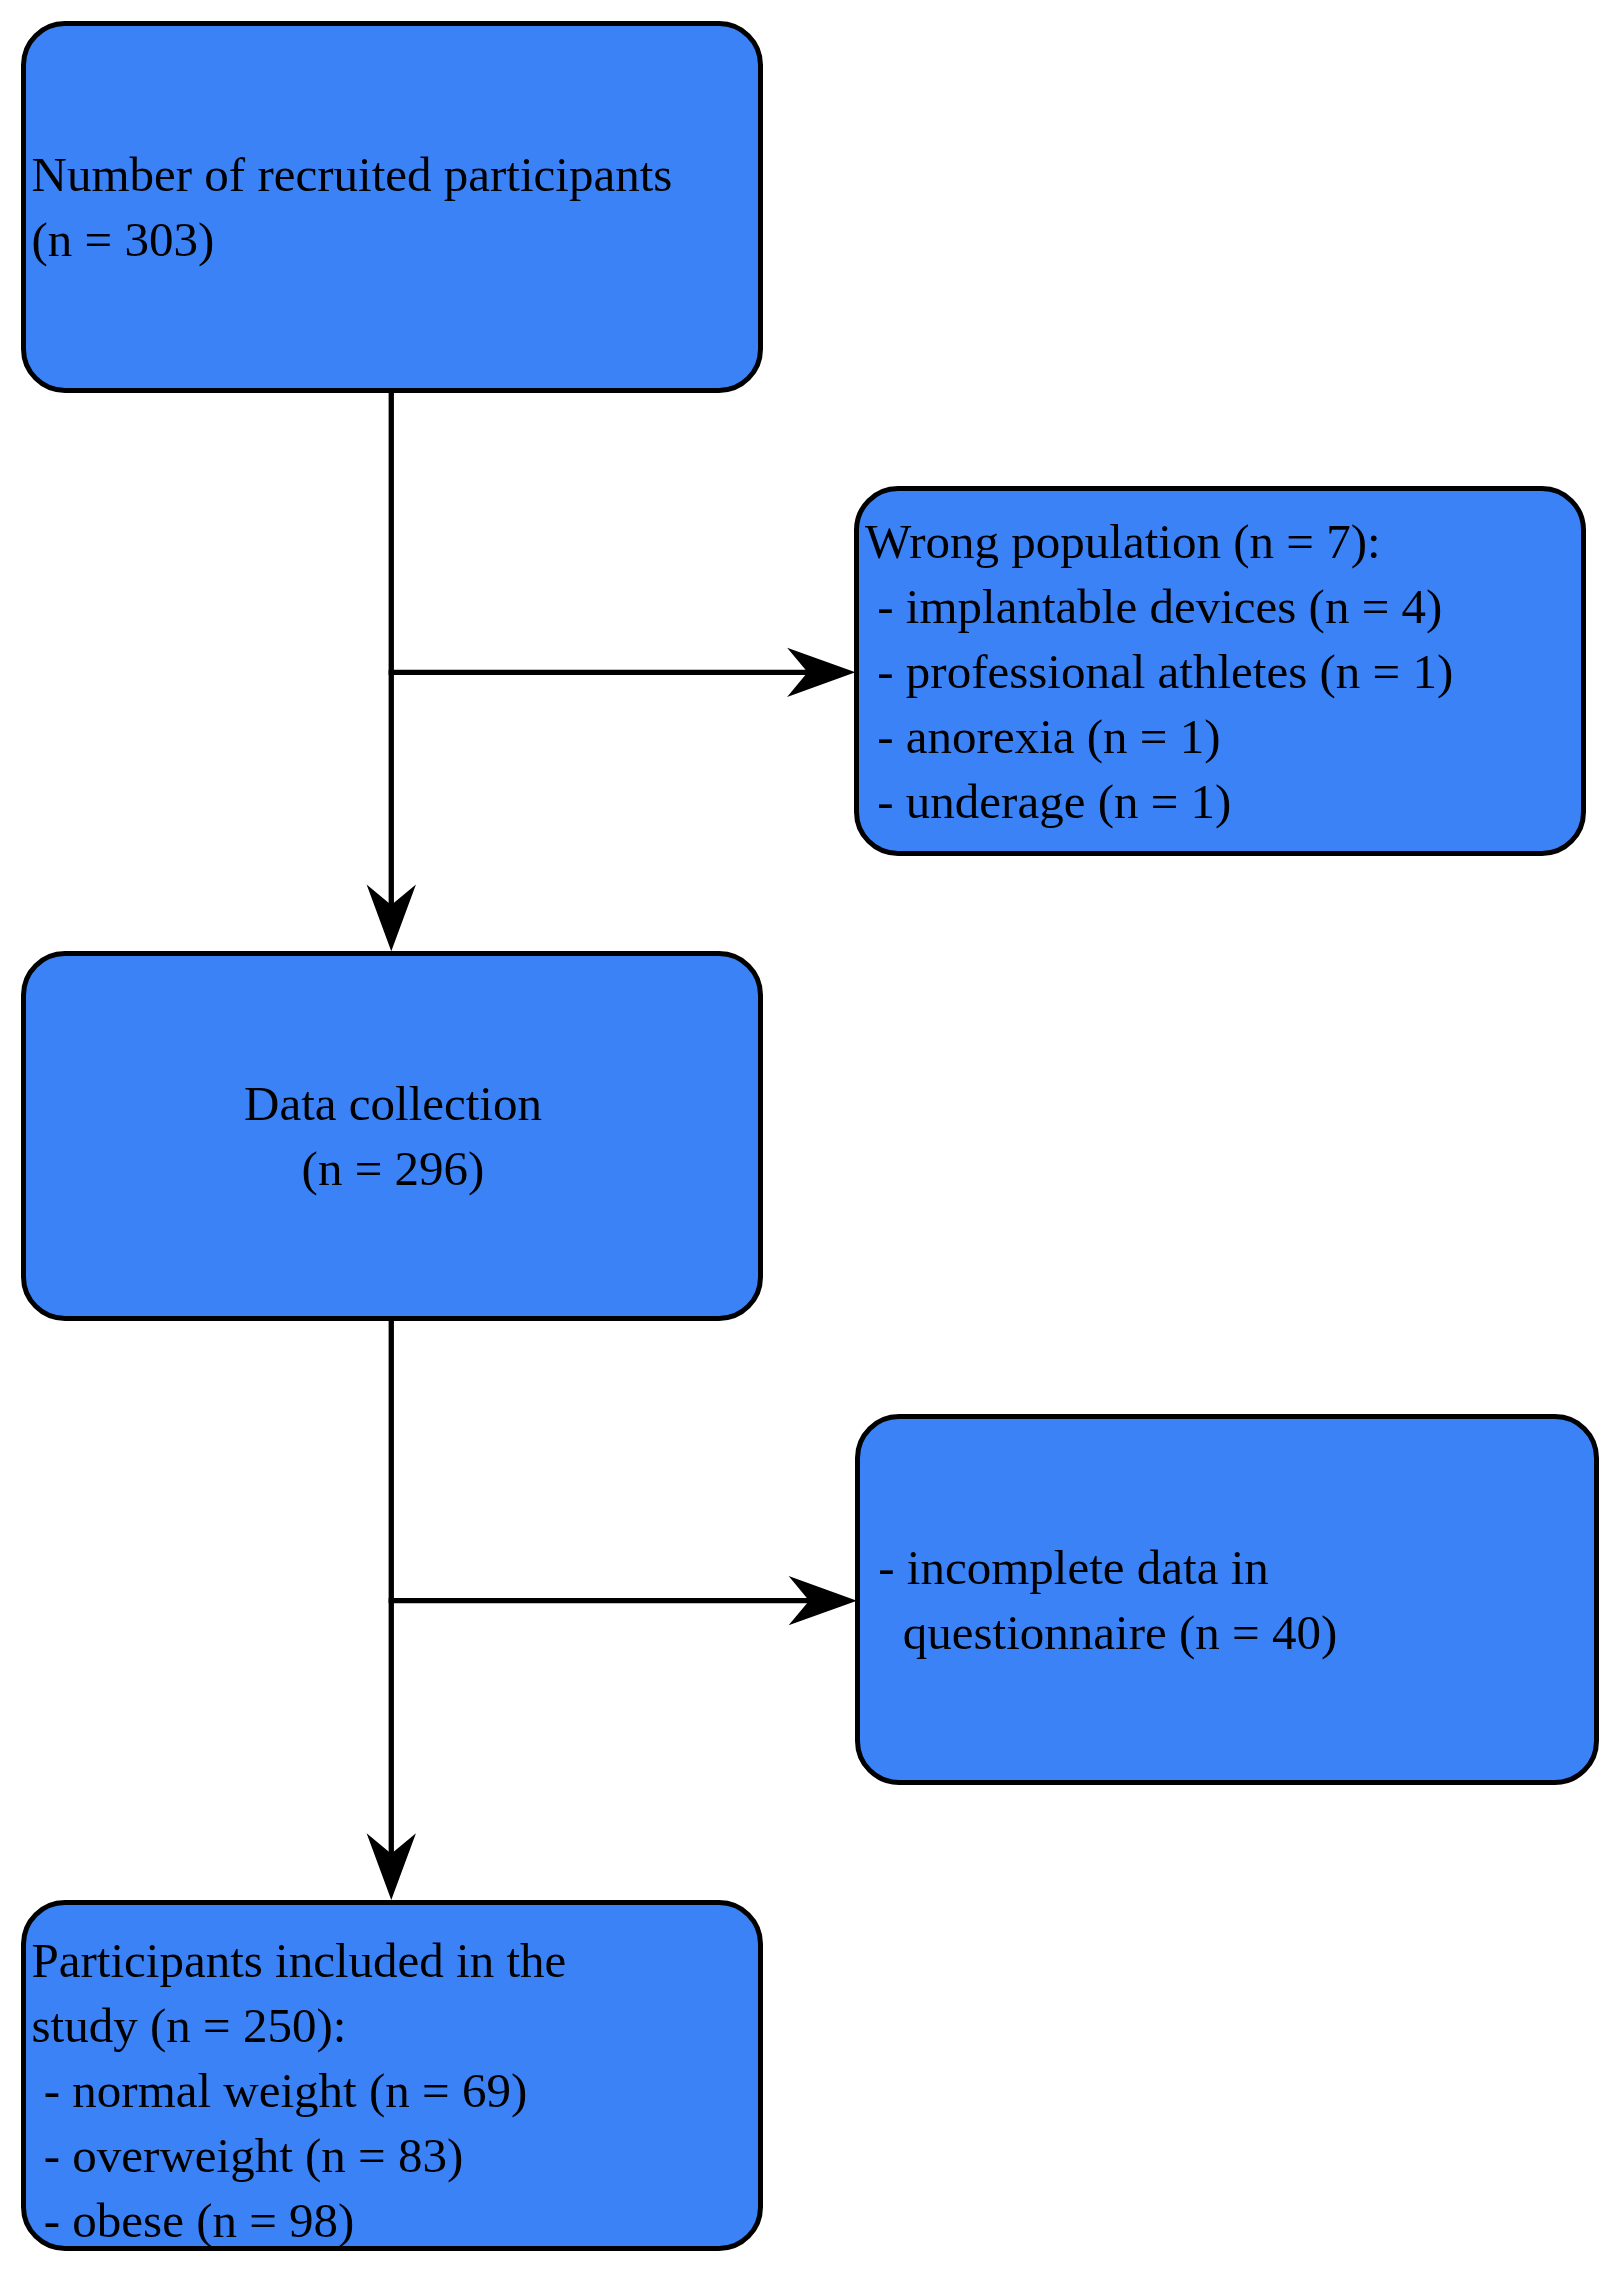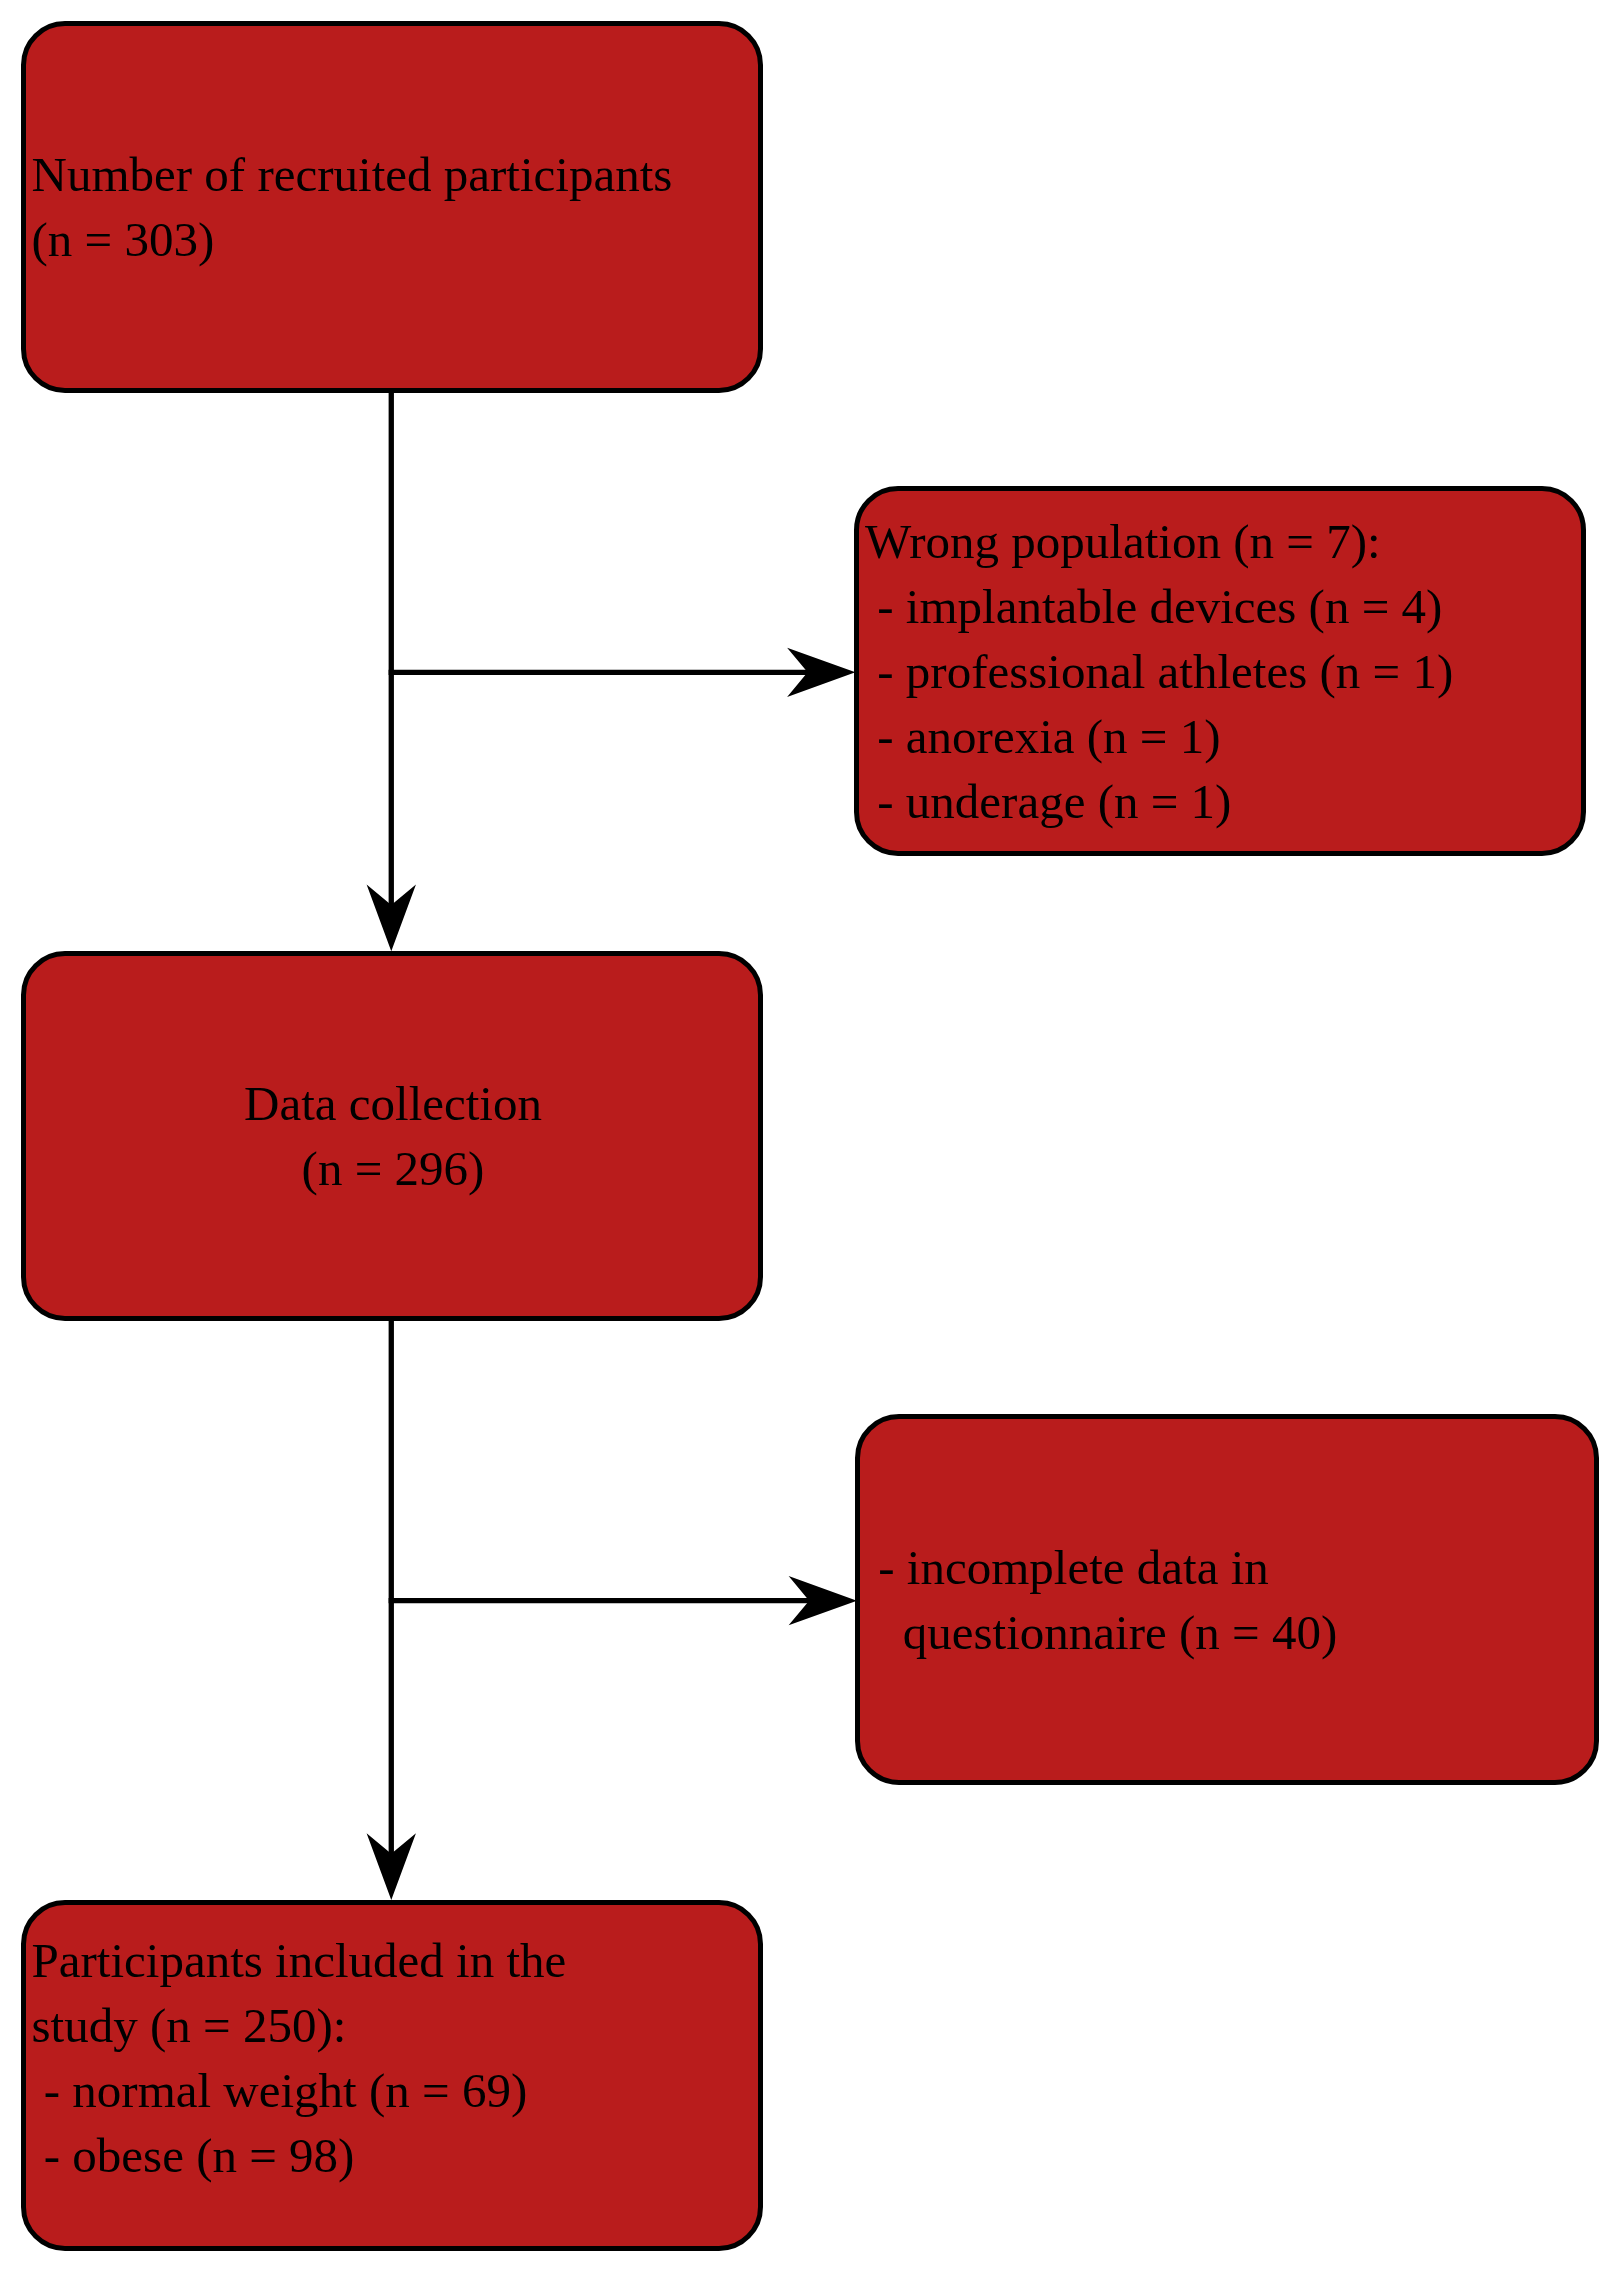--- a/index.html
+++ b/index.html
@@ -9,21 +9,21 @@
     height: 2273px;
     background: #ffffff;
     font-family: "Liberation Serif", "DejaVu Serif", serif;
     color: #000000;
   }
   .flow-box {
     position: absolute;
     box-sizing: border-box;
     border: 5.3px solid #000000;
     border-radius: 44px;
-    background: #b91c1c;
+    background: #3b82f6;
     display: flex;
     flex-direction: column;
     justify-content: center;
     padding-left: 6px;
     padding-right: 3px;
   }
   .flow-box.top-align { justify-content: flex-start; padding-top: 23px; }
   .text-line {
     font-size: 49px;
     line-height: 65px;
@@ -79,17 +79,18 @@
 
   <div id="box-incomplete" class="flow-box">
     <div class="text-line"> - incomplete data in</div>
     <div class="text-line">   questionnaire (n = 40)</div>
   </div>
 
   <div id="box-included" class="flow-box top-align">
     <div class="text-line">Participants included in the</div>
     <div class="text-line">study (n = 250):</div>
     <div class="text-line"> - normal weight (n = 69)</div>
+    <div class="text-line"> - overweight (n = 83)</div>
     <div class="text-line"> - obese (n = 98)</div>
   </div>
 
 </div>
 
 
 </body></html>

